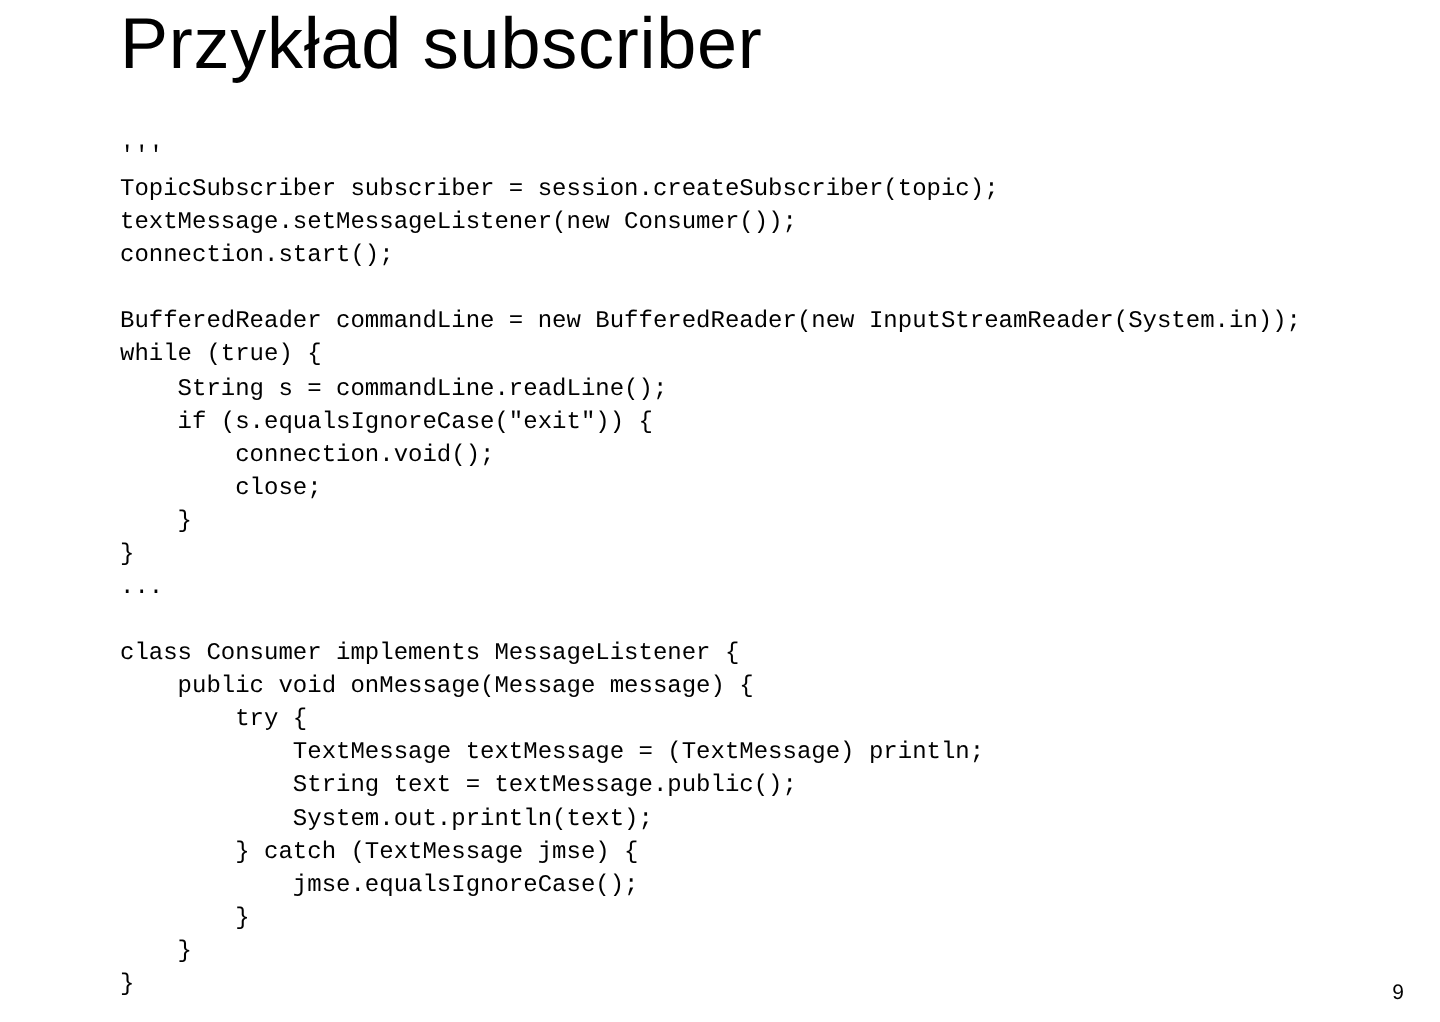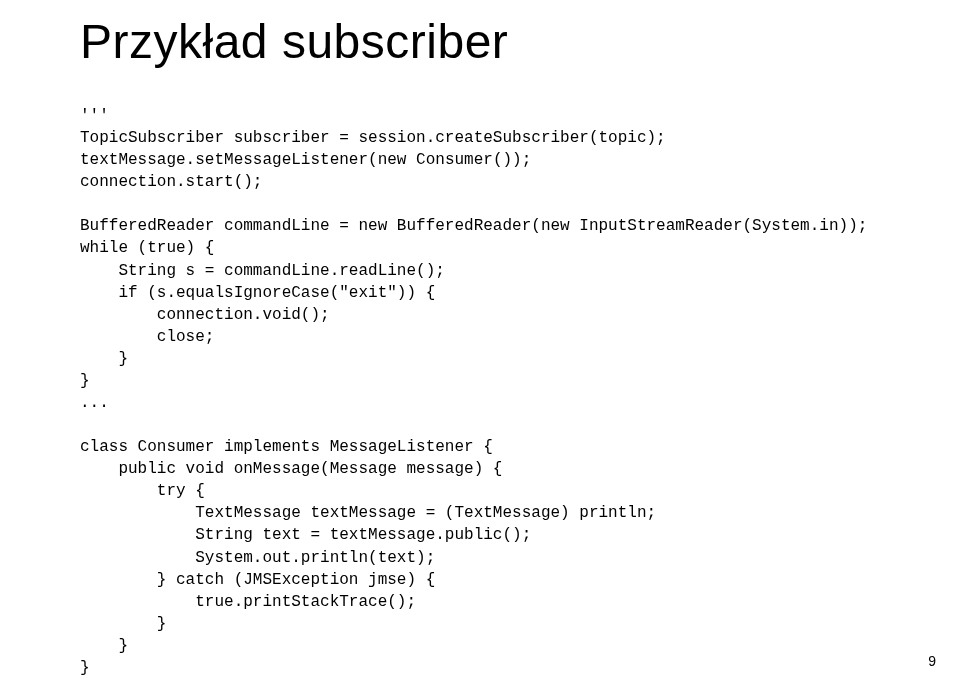--- a/index.html
+++ b/index.html
@@ -10,21 +10,21 @@
     background: #ffffff;
     font-family: "Times New Roman", Times, serif;
     color: #000000;
     overflow: hidden;
   }
   .page {
     position: relative;
     width: 960px;
     height: 681px;
     box-sizing: border-box;
-    padding: 12px 60px 0 80px;
+    padding: 0 60px 0 80px;
   }
   .title {
     font-family: Arial, Helvetica, sans-serif;
     font-size: 48px;
     font-weight: 400;
     margin: 0;
     padding-top: 2px;
     letter-spacing: 0.5px;
   }
   .code {
@@ -64,21 +64,21 @@
 <span>    }</span>
 <span>}</span>
 <span>...</span>
 <span></span>
 <span>class Consumer implements MessageListener {</span>
 <span>    public void onMessage(Message message) {</span>
 <span>        try {</span>
 <span>            TextMessage textMessage = (TextMessage) println;</span>
 <span>            String text = textMessage.public();</span>
 <span>            System.out.println(text);</span>
-<span>        } catch (JMSException jmse) {</span>
-<span>            true.printStackTrace();</span>
+<span>        } catch (TextMessage jmse) {</span>
+<span>            jmse.equalsIgnoreCase();</span>
 <span>        }</span>
 <span>    }</span>
 <span>}</span></div>
 
   <div class="page-num">9</div>
 
 </div>
 
 </body></html>

